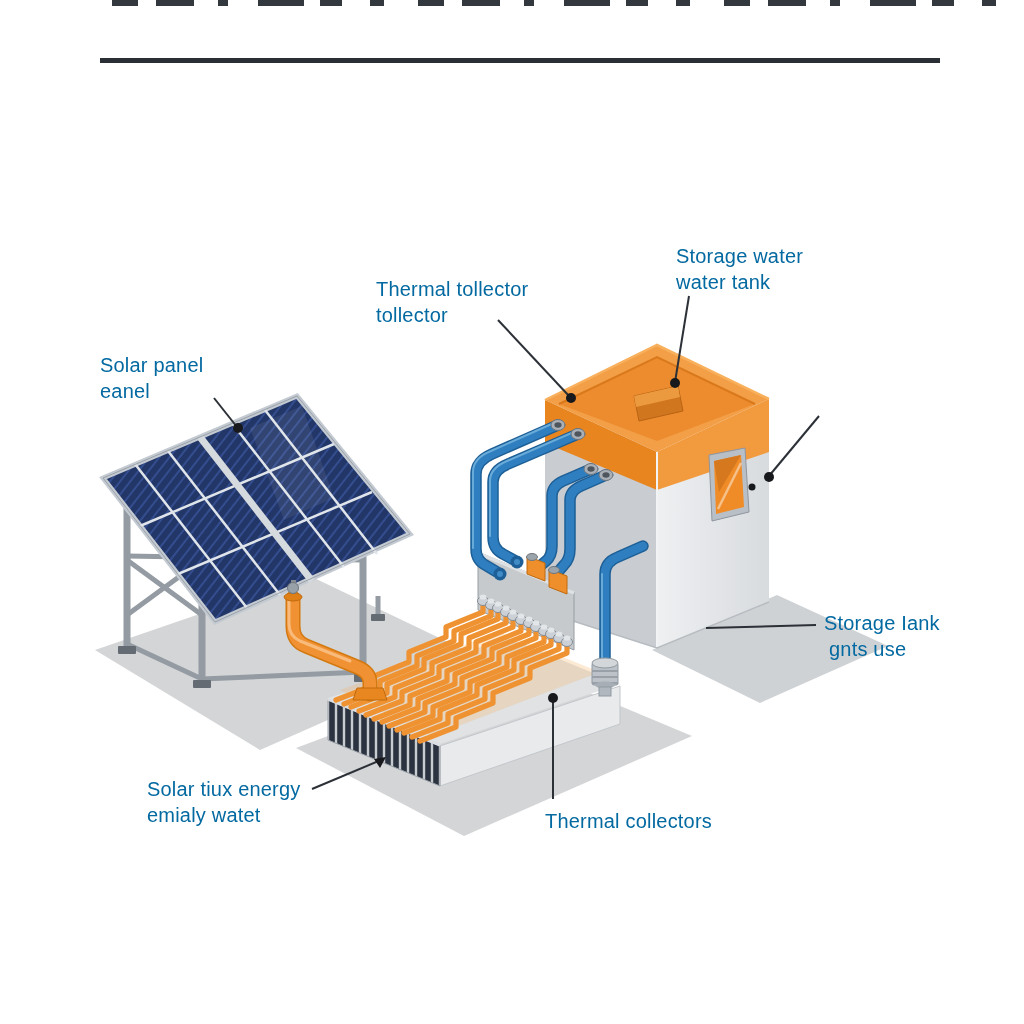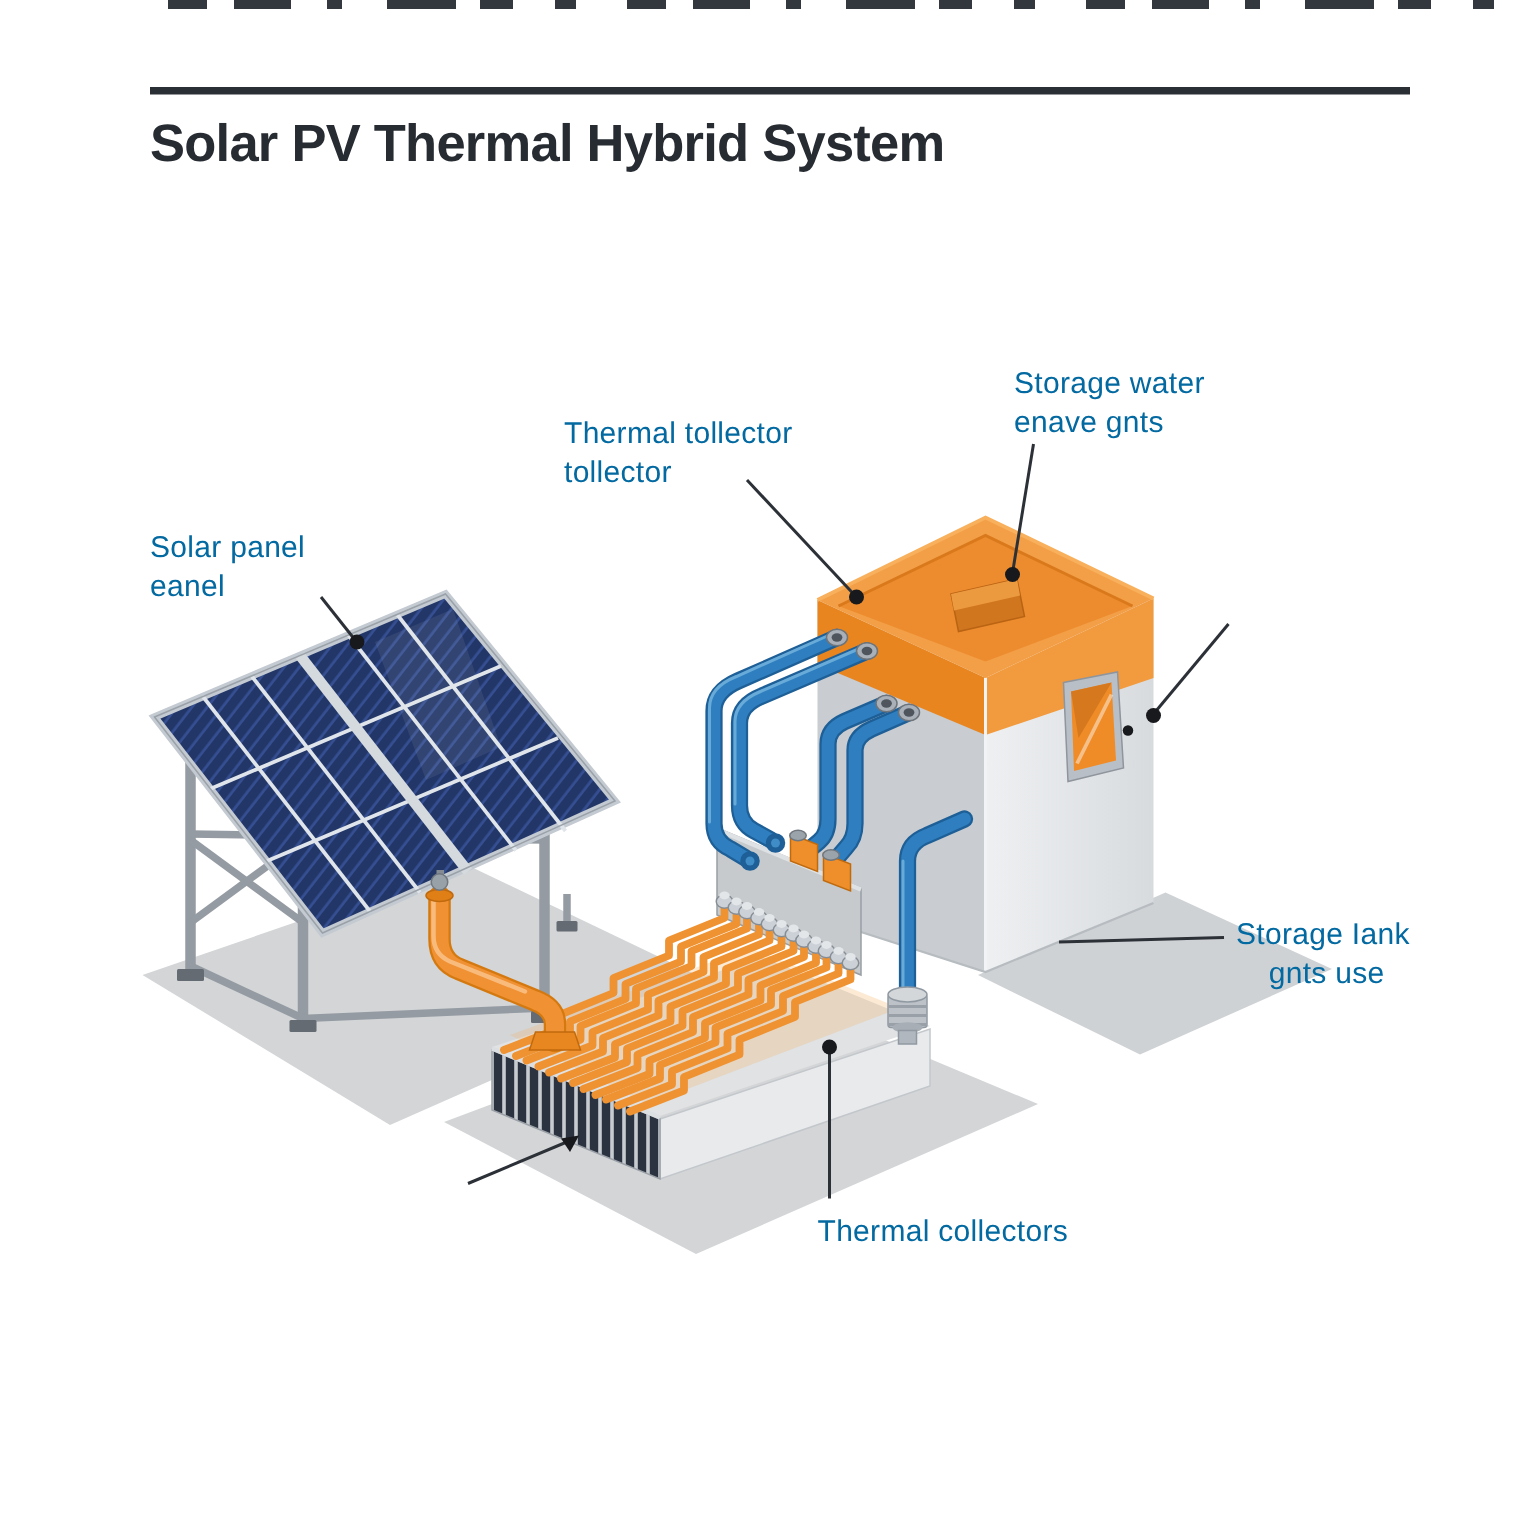--- a/index.html
+++ b/index.html
@@ -9,21 +9,21 @@
   .header-rule{position:absolute;left:100px;top:58px;width:840px;height:5px;background:var(--ink,#2a2f36);}
   .page-title{position:absolute;left:100px;top:76px;width:860px;margin:0;
               font-size:35px;font-weight:700;letter-spacing:-0.5px;color:#272c33;}
   .lbl{position:absolute;color:#0369a1;font-size:20px;line-height:26px;letter-spacing:0.2px;}
   .lbl span{display:block;}
   .lbl-solar-panel{left:100px;top:352px;}
   .lbl-thermal-collector-top{left:376px;top:276px;}
   .lbl-storage-water{left:676px;top:243px;}
   .lbl-heated-water{left:821px;top:368px;}
   .lbl-storage-tank{left:824px;top:610px;}
-  .lbl-storage-tank span+span{padding-left:5px;text-align:center;}
+  .lbl-storage-tank span+span{padding-left:5px;}
   .lbl-solar-energy{left:147px;top:776px;}
   .lbl-thermal-collectors-bottom{left:545px;top:808px;}
 </style>
 </head>
 <body>
 
 <div class="page">
 
 <svg class="diagram-svg" viewBox="0 0 1024 1024">
   <defs>
@@ -263,35 +263,38 @@
     <circle cx="752" cy="487" r="3.5" stroke="none"></circle>
     <line x1="816" y1="625" x2="706" y2="628"></line>
     <line x1="312" y1="789" x2="381" y2="760"></line>
         <polygon points="386,757 374,759 380,768" stroke="none"></polygon>
     <line x1="553" y1="799" x2="553" y2="699"></line>
         <circle cx="553" cy="698" r="5" stroke="none"></circle>
   </g>
 </svg>
 
 <div class="header-rule"></div>
-<h1 class="page-title">Solar PV Thermal Hybrid System</h1>
 
 <div class="lbl lbl-solar-panel">
   <span>Solar panel</span>
   <span>eanel</span>
 </div>
 <div class="lbl lbl-thermal-collector-top">
   <span>Thermal tollector</span>
   <span>tollector</span>
 </div>
 <div class="lbl lbl-storage-water">
   <span>Storage water</span>
-  <span>enave gnts</span>
+  <span>water tank</span>
 </div>
 <div class="lbl lbl-storage-tank">
   <span>Storage Iank</span>
   <span>gnts use</span>
 </div>
+<div class="lbl lbl-solar-energy">
+  <span>Solar tiux energy</span>
+  <span>emialy watet</span>
+</div>
 <div class="lbl lbl-thermal-collectors-bottom">
   <span>Thermal collectors</span>
 </div>
 
 </div>
 
 </body></html>

